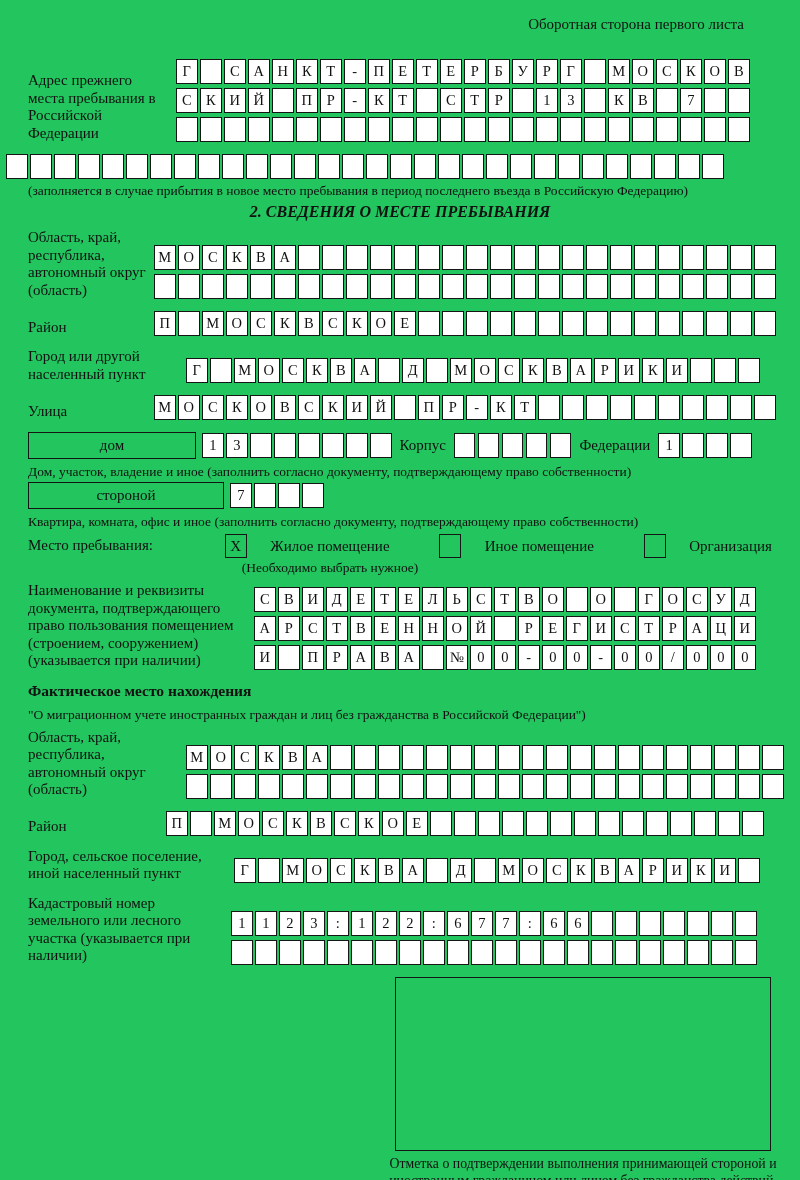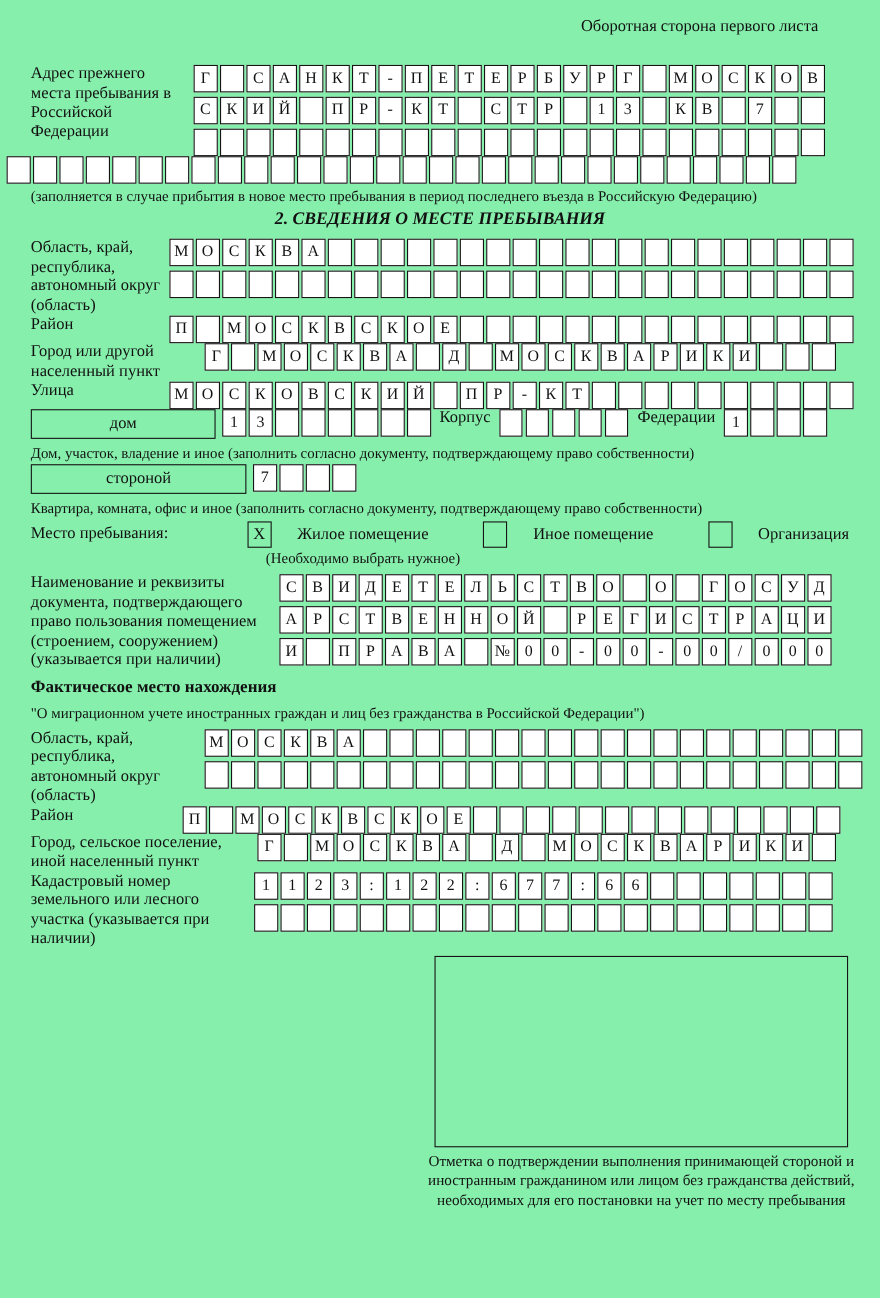--- a/index.html
+++ b/index.html
@@ -1,23 +1,23 @@
 <!DOCTYPE html>
 <html lang="ru"><head>
 <meta charset="utf-8">
 <style>
   html,body{margin:0;padding:0;background:#fff;}
   .page{
     width:800px;height:1180px;box-sizing:border-box;
     padding:16px 28px 0 28px;
     font-family:"Liberation Serif", serif;
-    color:#111;background:#86efac;overflow:hidden;position:relative;
+    color:#111;background:#22c55e;overflow:hidden;position:relative;
   }
   .note{text-align:right;font-size:15px;padding-right:28px;}
-  .frow{display:flex;align-items:flex-start;margin-bottom:0;}
+  .frow{display:flex;align-items:flex-end;margin-bottom:12px;}
   .label{font-size:15px;line-height:17.5px;box-sizing:border-box;padding-right:8px;}
   .w148{flex:0 0 148px;}
   .w126{flex:0 0 126px;}
   .w158{flex:0 0 158px;}
   .w138{flex:0 0 138px;}
   .w206{flex:0 0 206px;}
   .w203{flex:0 0 203px;}
   .w226{flex:0 0 226px;}
   .cellcol{display:flex;flex-direction:column;gap:4px;}
   .cells{display:flex;gap:2.5px;}
@@ -26,21 +26,21 @@
     border:1.45px solid #151515;background:#fff;
     display:flex;align-items:center;justify-content:center;
     font-size:14.5px;line-height:1;
   }
   .mt26{margin-top:26px;}
   .fullrow{margin-left:-22px;margin-bottom:3px;}
   .caption{font-size:13.5px;line-height:17px;margin-bottom:2px;}
   .center{text-align:left;}
   .sec-title{font-size:16px;font-weight:bold;text-align:center;margin:4px 0 8px 0;font-style:italic;}
   .sub-title{font-size:15.5px;font-weight:bold;margin:6px 0 6px 0;}
-  .house-row{display:flex;margin-bottom:4px;}
+  .house-row{display:flex;align-items:center;margin-bottom:4px;}
   .named-box{
     border:1.5px solid #151515;height:27px;box-sizing:border-box;
     display:flex;align-items:center;justify-content:center;font-size:15px;
   }
   .house-box{flex:0 0 168px;margin-right:6px;}
   .apt-box{flex:0 0 196px;margin-right:6px;}
   .inline-label{font-size:15px;padding:0 8px;white-space:nowrap;}
   .stay-row{display:flex;align-items:center;font-size:15px;margin-top:4px;justify-content:space-between;}
   .stay-label{flex:0 0 185px;}
   .checkbox{

